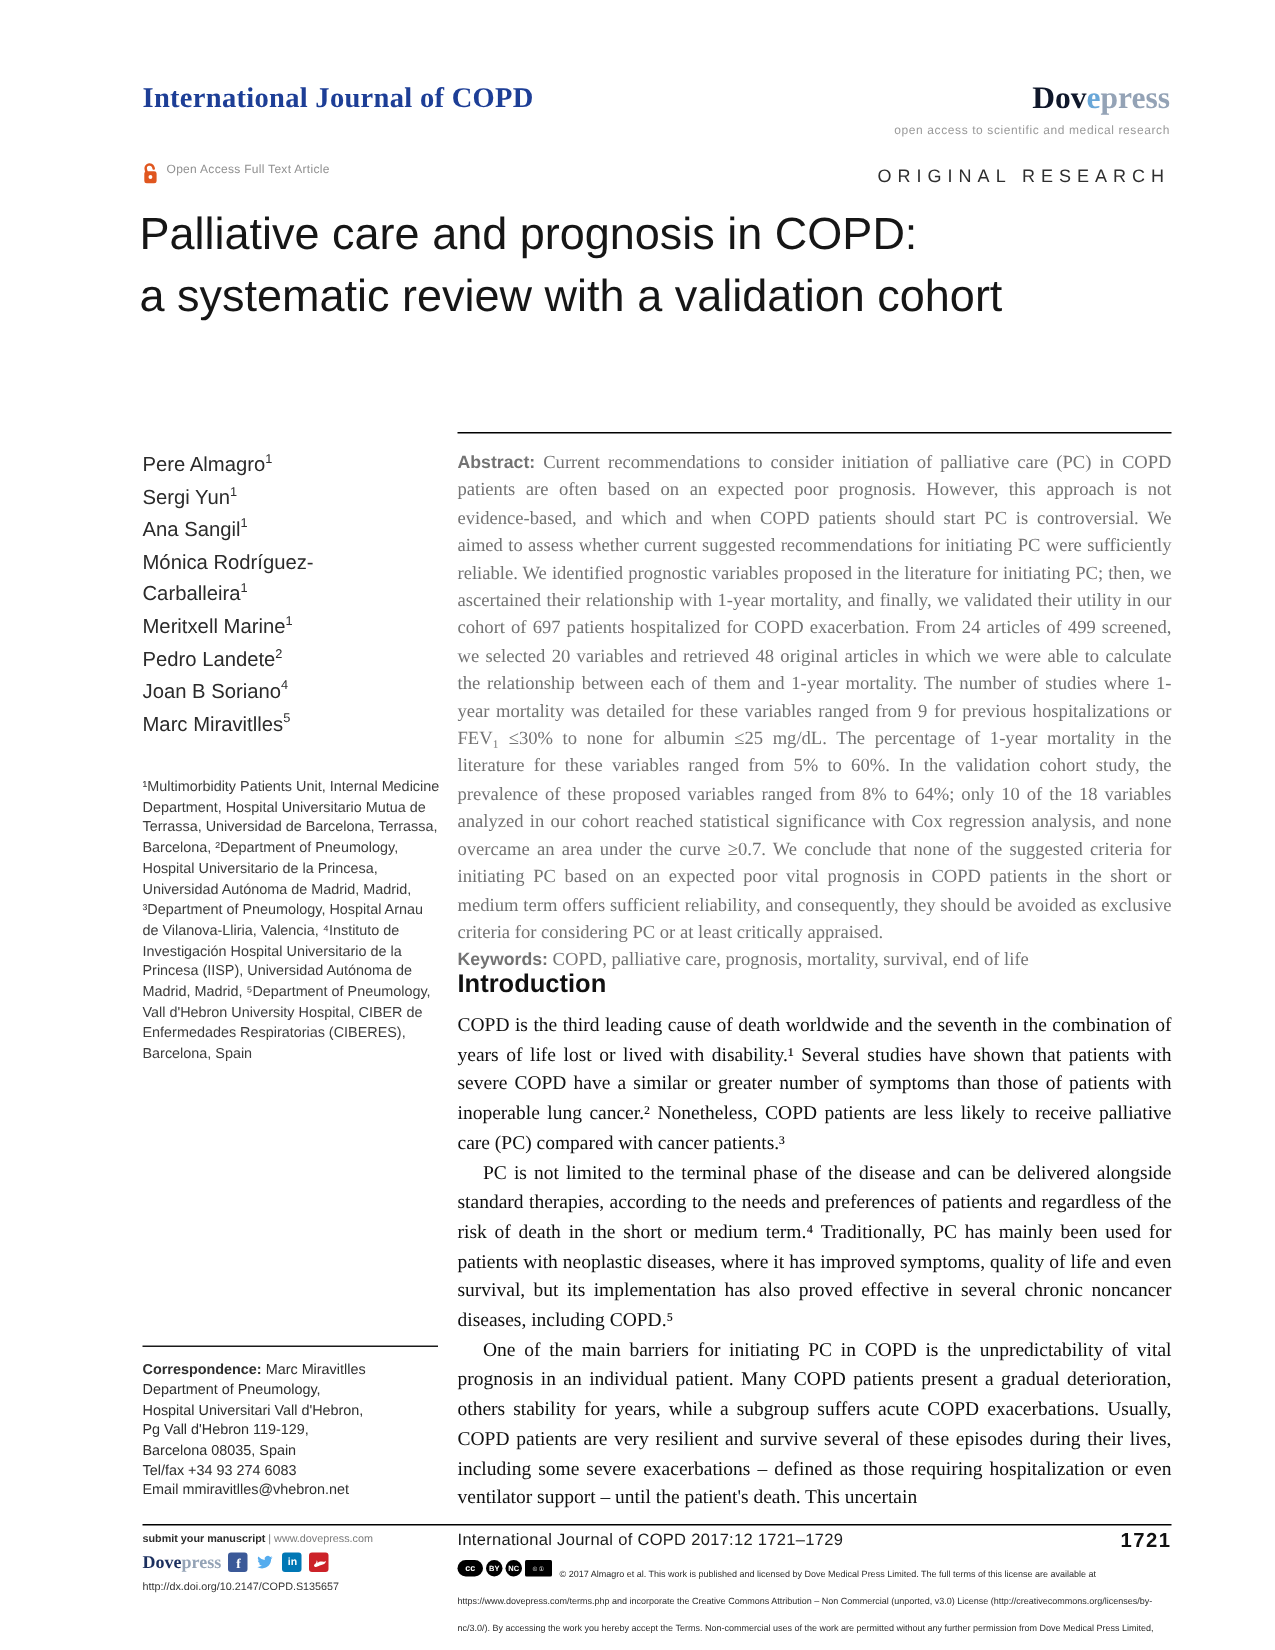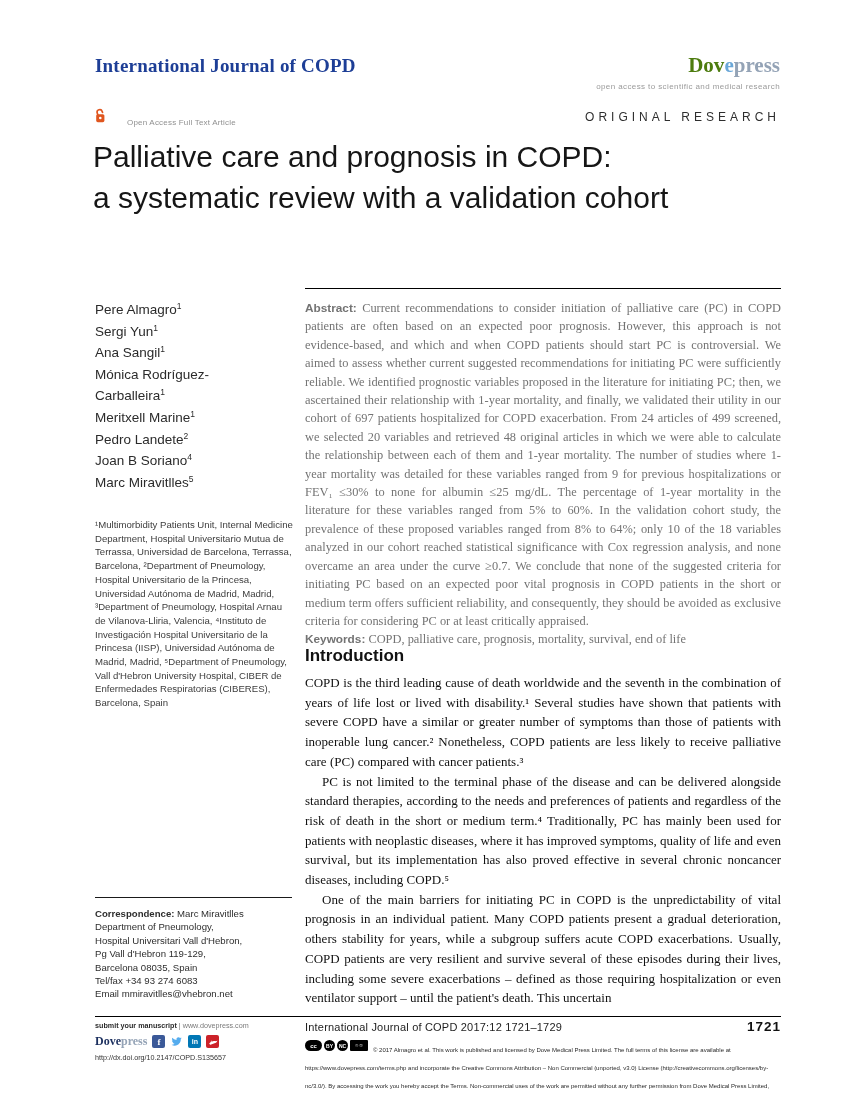--- a/index.html
+++ b/index.html
@@ -3,25 +3,25 @@
 <meta charset="utf-8">
 <style>
   html,body{margin:0;padding:0;background:#e8e8e8;}
   .page{position:relative;width:850px;height:1100px;background:#ffffff;margin:0 auto;
         font-family:"Liberation Sans",sans-serif;overflow:hidden;}
   
   .journal-name{position:absolute;left:95px;top:55px;font-family:"Liberation Serif",serif;
         font-weight:bold;font-size:19px;color:#1d3e96;letter-spacing:0.2px;}
   .dovepress{position:absolute;right:70px;top:53px;font-family:"Liberation Serif",serif;
         font-weight:bold;font-size:21px;text-align:right;}
-  .dovepress .dov{color:#4d7c0f;}
+  .dovepress .dov{color:#0f172a;}
   .dovepress .dov-e{color:#6aa7d8;}
   .dovepress .press{color:#94a3b6;}
   .tagline{position:absolute;right:70px;top:82px;font-size:8px;color:#9a9a9a;letter-spacing:0.4px;}
-  .oa-row{position:absolute;left:95px;top:108px;display:flex;align-items:flex-end;gap:21px;}
+  .oa-row{position:absolute;left:95px;top:108px;display:flex;align-items:flex-start;gap:5px;}
   .oa-row .oa-text{font-size:8px;color:#909090;letter-spacing:0.2px;}
   .article-type{position:absolute;right:70px;top:110px;font-size:12px;letter-spacing:4px;
         color:#2e2e2e;font-weight:500;}
   
   .title{position:absolute;left:93px;top:136px;width:660px;font-size:30px;line-height:41px;
         color:#161616;font-weight:400;}
   
   .authors{position:absolute;left:95px;top:299px;width:182px;font-size:13.5px;
         line-height:21.6px;color:#2b2b2b;}
   .authors sup{font-size:8.5px;line-height:0;}

